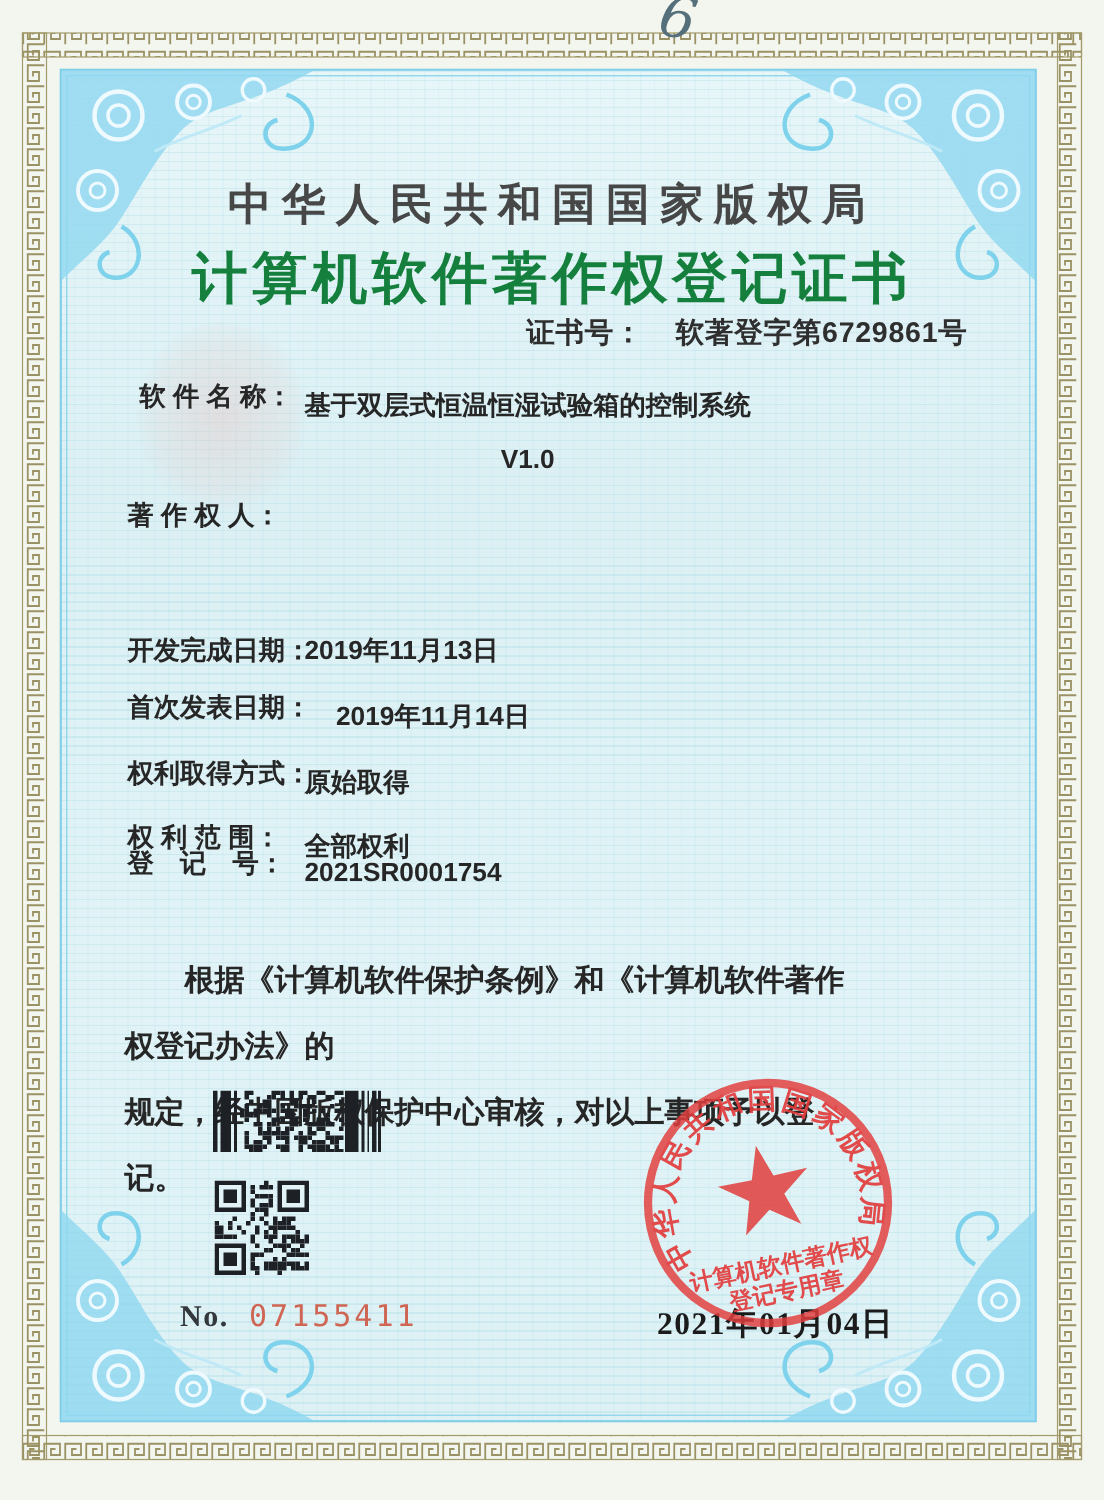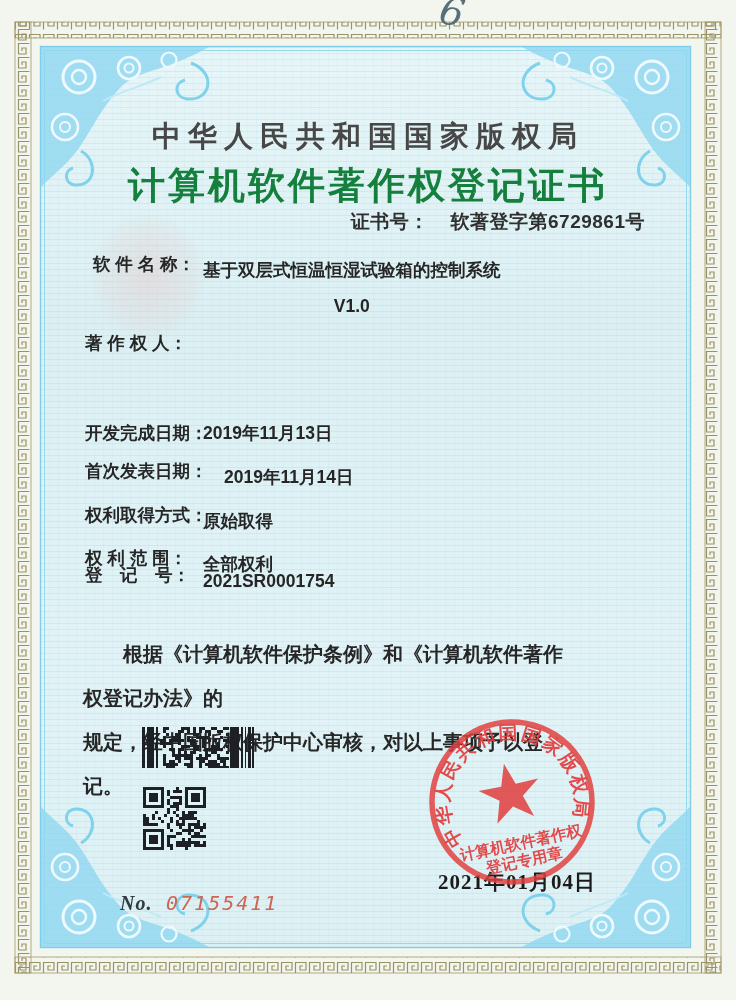--- a/index.html
+++ b/index.html
@@ -55,21 +55,21 @@
 
   .statement{
     position:absolute;left:83px;top:632px;width:492px;
     font-size:20px;font-weight:700;color:#262626;line-height:44px;
     white-space:pre-line;
   }
 
   .barcode{position:absolute;left:142px;top:727px;}
   .qrcode{position:absolute;left:143px;top:787px;}
 
-  .serial{position:absolute;left:120px;top:891px;font-size:20px;font-style:italic;}
+  .serial{position:absolute;left:120px;top:865px;font-size:20px;}
   .serial .no{font-family:"Liberation Serif",serif;color:#33383c;font-weight:600;letter-spacing:1px;}
   .serial .num{font-family:"DejaVu Sans Mono",monospace;color:#cf6553;letter-spacing:2px;margin-left:8px;}
 
   .issue-date{
     position:absolute;left:438px;top:868px;
     font-family:"Liberation Serif",serif;font-weight:700;
     font-size:21px;color:#1b1b1b;letter-spacing:1px;
   }
   .seal{position:absolute;left:412px;top:702px;transform:rotate(-12deg);opacity:.92;}
 </style>

